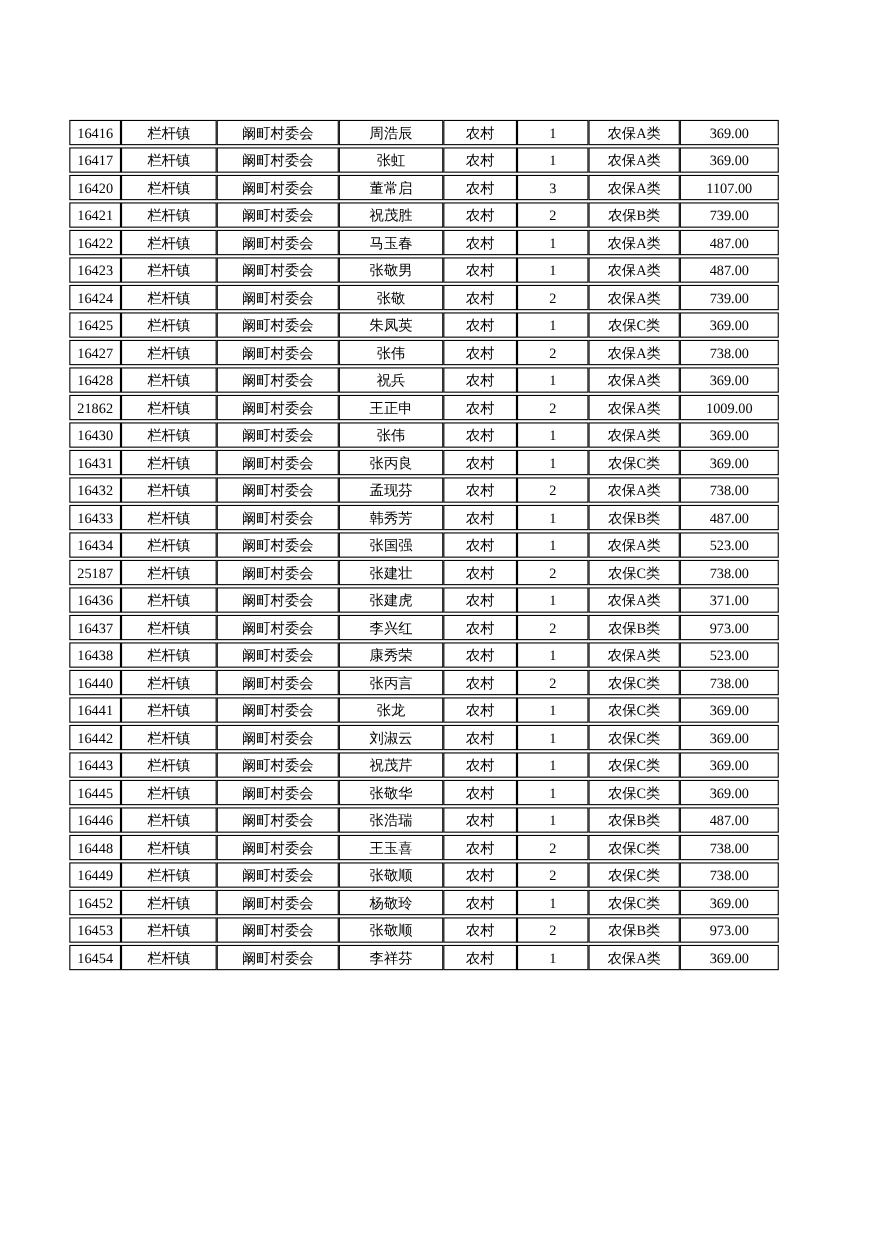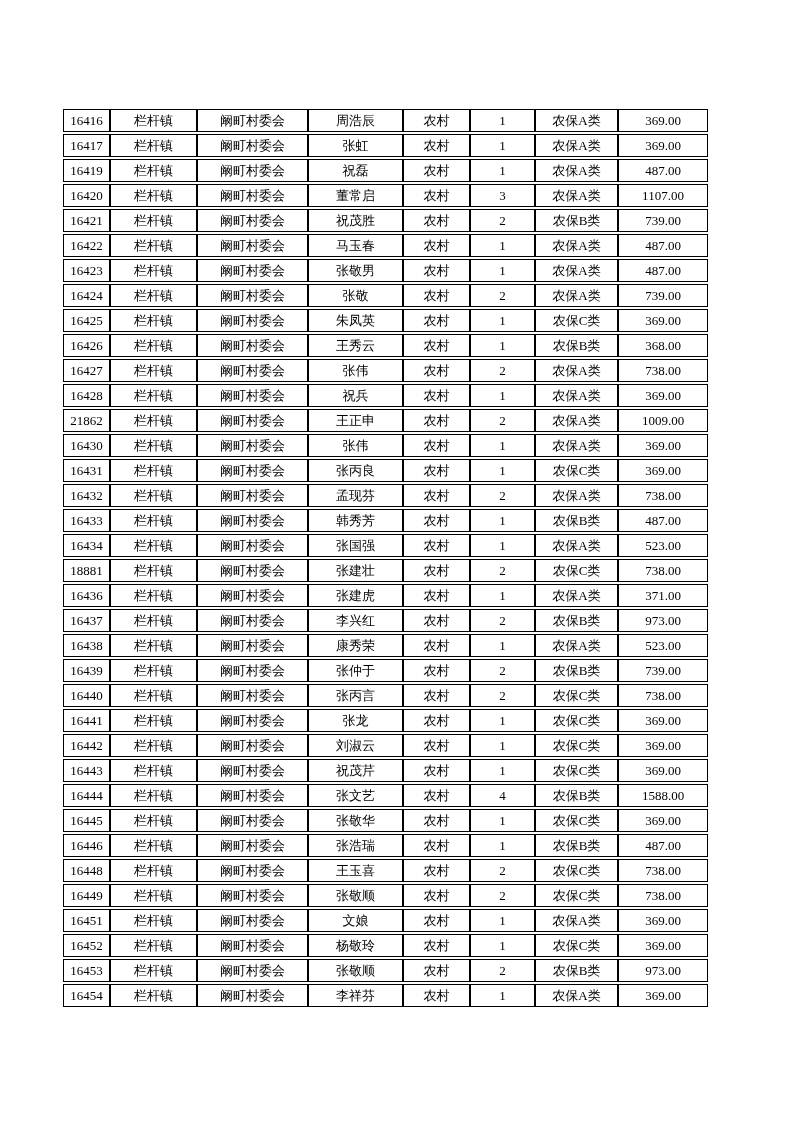--- a/index.html
+++ b/index.html
@@ -69,328 +69,278 @@
           <td>16417</td>
           <td>栏杆镇</td>
           <td>阚町村委会</td>
           <td>张虹</td>
           <td>农村</td>
           <td>1</td>
           <td>农保A类</td>
           <td>369.00</td>
         </tr>
         <tr>
-          <td>16419</td>
-          <td>栏杆镇</td>
-          <td>阚町村委会</td>
-          <td>祝磊</td>
+          <td>16420</td>
+          <td>栏杆镇</td>
+          <td>阚町村委会</td>
+          <td>董常启</td>
+          <td>农村</td>
+          <td>3</td>
+          <td>农保A类</td>
+          <td>1107.00</td>
+        </tr>
+        <tr>
+          <td>16421</td>
+          <td>栏杆镇</td>
+          <td>阚町村委会</td>
+          <td>祝茂胜</td>
+          <td>农村</td>
+          <td>2</td>
+          <td>农保B类</td>
+          <td>739.00</td>
+        </tr>
+        <tr>
+          <td>16422</td>
+          <td>栏杆镇</td>
+          <td>阚町村委会</td>
+          <td>马玉春</td>
           <td>农村</td>
           <td>1</td>
           <td>农保A类</td>
           <td>487.00</td>
         </tr>
         <tr>
-          <td>16420</td>
-          <td>栏杆镇</td>
-          <td>阚町村委会</td>
-          <td>董常启</td>
-          <td>农村</td>
-          <td>3</td>
-          <td>农保A类</td>
-          <td>1107.00</td>
-        </tr>
-        <tr>
-          <td>16421</td>
-          <td>栏杆镇</td>
-          <td>阚町村委会</td>
-          <td>祝茂胜</td>
-          <td>农村</td>
-          <td>2</td>
-          <td>农保B类</td>
+          <td>16423</td>
+          <td>栏杆镇</td>
+          <td>阚町村委会</td>
+          <td>张敬男</td>
+          <td>农村</td>
+          <td>1</td>
+          <td>农保A类</td>
+          <td>487.00</td>
+        </tr>
+        <tr>
+          <td>16424</td>
+          <td>栏杆镇</td>
+          <td>阚町村委会</td>
+          <td>张敬</td>
+          <td>农村</td>
+          <td>2</td>
+          <td>农保A类</td>
           <td>739.00</td>
         </tr>
         <tr>
-          <td>16422</td>
-          <td>栏杆镇</td>
-          <td>阚町村委会</td>
-          <td>马玉春</td>
-          <td>农村</td>
-          <td>1</td>
-          <td>农保A类</td>
+          <td>16425</td>
+          <td>栏杆镇</td>
+          <td>阚町村委会</td>
+          <td>朱凤英</td>
+          <td>农村</td>
+          <td>1</td>
+          <td>农保C类</td>
+          <td>369.00</td>
+        </tr>
+        <tr>
+          <td>16427</td>
+          <td>栏杆镇</td>
+          <td>阚町村委会</td>
+          <td>张伟</td>
+          <td>农村</td>
+          <td>2</td>
+          <td>农保A类</td>
+          <td>738.00</td>
+        </tr>
+        <tr>
+          <td>16428</td>
+          <td>栏杆镇</td>
+          <td>阚町村委会</td>
+          <td>祝兵</td>
+          <td>农村</td>
+          <td>1</td>
+          <td>农保A类</td>
+          <td>369.00</td>
+        </tr>
+        <tr>
+          <td>21862</td>
+          <td>栏杆镇</td>
+          <td>阚町村委会</td>
+          <td>王正申</td>
+          <td>农村</td>
+          <td>2</td>
+          <td>农保A类</td>
+          <td>1009.00</td>
+        </tr>
+        <tr>
+          <td>16430</td>
+          <td>栏杆镇</td>
+          <td>阚町村委会</td>
+          <td>张伟</td>
+          <td>农村</td>
+          <td>1</td>
+          <td>农保A类</td>
+          <td>369.00</td>
+        </tr>
+        <tr>
+          <td>16431</td>
+          <td>栏杆镇</td>
+          <td>阚町村委会</td>
+          <td>张丙良</td>
+          <td>农村</td>
+          <td>1</td>
+          <td>农保C类</td>
+          <td>369.00</td>
+        </tr>
+        <tr>
+          <td>16432</td>
+          <td>栏杆镇</td>
+          <td>阚町村委会</td>
+          <td>孟现芬</td>
+          <td>农村</td>
+          <td>2</td>
+          <td>农保A类</td>
+          <td>738.00</td>
+        </tr>
+        <tr>
+          <td>16433</td>
+          <td>栏杆镇</td>
+          <td>阚町村委会</td>
+          <td>韩秀芳</td>
+          <td>农村</td>
+          <td>1</td>
+          <td>农保B类</td>
           <td>487.00</td>
         </tr>
         <tr>
-          <td>16423</td>
-          <td>栏杆镇</td>
-          <td>阚町村委会</td>
-          <td>张敬男</td>
-          <td>农村</td>
-          <td>1</td>
-          <td>农保A类</td>
+          <td>16434</td>
+          <td>栏杆镇</td>
+          <td>阚町村委会</td>
+          <td>张国强</td>
+          <td>农村</td>
+          <td>1</td>
+          <td>农保A类</td>
+          <td>523.00</td>
+        </tr>
+        <tr>
+          <td>25187</td>
+          <td>栏杆镇</td>
+          <td>阚町村委会</td>
+          <td>张建壮</td>
+          <td>农村</td>
+          <td>2</td>
+          <td>农保C类</td>
+          <td>738.00</td>
+        </tr>
+        <tr>
+          <td>16436</td>
+          <td>栏杆镇</td>
+          <td>阚町村委会</td>
+          <td>张建虎</td>
+          <td>农村</td>
+          <td>1</td>
+          <td>农保A类</td>
+          <td>371.00</td>
+        </tr>
+        <tr>
+          <td>16437</td>
+          <td>栏杆镇</td>
+          <td>阚町村委会</td>
+          <td>李兴红</td>
+          <td>农村</td>
+          <td>2</td>
+          <td>农保B类</td>
+          <td>973.00</td>
+        </tr>
+        <tr>
+          <td>16438</td>
+          <td>栏杆镇</td>
+          <td>阚町村委会</td>
+          <td>康秀荣</td>
+          <td>农村</td>
+          <td>1</td>
+          <td>农保A类</td>
+          <td>523.00</td>
+        </tr>
+        <tr>
+          <td>16440</td>
+          <td>栏杆镇</td>
+          <td>阚町村委会</td>
+          <td>张丙言</td>
+          <td>农村</td>
+          <td>2</td>
+          <td>农保C类</td>
+          <td>738.00</td>
+        </tr>
+        <tr>
+          <td>16441</td>
+          <td>栏杆镇</td>
+          <td>阚町村委会</td>
+          <td>张龙</td>
+          <td>农村</td>
+          <td>1</td>
+          <td>农保C类</td>
+          <td>369.00</td>
+        </tr>
+        <tr>
+          <td>16442</td>
+          <td>栏杆镇</td>
+          <td>阚町村委会</td>
+          <td>刘淑云</td>
+          <td>农村</td>
+          <td>1</td>
+          <td>农保C类</td>
+          <td>369.00</td>
+        </tr>
+        <tr>
+          <td>16443</td>
+          <td>栏杆镇</td>
+          <td>阚町村委会</td>
+          <td>祝茂芹</td>
+          <td>农村</td>
+          <td>1</td>
+          <td>农保C类</td>
+          <td>369.00</td>
+        </tr>
+        <tr>
+          <td>16445</td>
+          <td>栏杆镇</td>
+          <td>阚町村委会</td>
+          <td>张敬华</td>
+          <td>农村</td>
+          <td>1</td>
+          <td>农保C类</td>
+          <td>369.00</td>
+        </tr>
+        <tr>
+          <td>16446</td>
+          <td>栏杆镇</td>
+          <td>阚町村委会</td>
+          <td>张浩瑞</td>
+          <td>农村</td>
+          <td>1</td>
+          <td>农保B类</td>
           <td>487.00</td>
         </tr>
         <tr>
-          <td>16424</td>
-          <td>栏杆镇</td>
-          <td>阚町村委会</td>
-          <td>张敬</td>
-          <td>农村</td>
-          <td>2</td>
-          <td>农保A类</td>
-          <td>739.00</td>
-        </tr>
-        <tr>
-          <td>16425</td>
-          <td>栏杆镇</td>
-          <td>阚町村委会</td>
-          <td>朱凤英</td>
-          <td>农村</td>
-          <td>1</td>
-          <td>农保C类</td>
-          <td>369.00</td>
-        </tr>
-        <tr>
-          <td>16426</td>
-          <td>栏杆镇</td>
-          <td>阚町村委会</td>
-          <td>王秀云</td>
-          <td>农村</td>
-          <td>1</td>
-          <td>农保B类</td>
-          <td>368.00</td>
-        </tr>
-        <tr>
-          <td>16427</td>
-          <td>栏杆镇</td>
-          <td>阚町村委会</td>
-          <td>张伟</td>
-          <td>农村</td>
-          <td>2</td>
-          <td>农保A类</td>
-          <td>738.00</td>
-        </tr>
-        <tr>
-          <td>16428</td>
-          <td>栏杆镇</td>
-          <td>阚町村委会</td>
-          <td>祝兵</td>
-          <td>农村</td>
-          <td>1</td>
-          <td>农保A类</td>
-          <td>369.00</td>
-        </tr>
-        <tr>
-          <td>21862</td>
-          <td>栏杆镇</td>
-          <td>阚町村委会</td>
-          <td>王正申</td>
-          <td>农村</td>
-          <td>2</td>
-          <td>农保A类</td>
-          <td>1009.00</td>
-        </tr>
-        <tr>
-          <td>16430</td>
-          <td>栏杆镇</td>
-          <td>阚町村委会</td>
-          <td>张伟</td>
-          <td>农村</td>
-          <td>1</td>
-          <td>农保A类</td>
-          <td>369.00</td>
-        </tr>
-        <tr>
-          <td>16431</td>
-          <td>栏杆镇</td>
-          <td>阚町村委会</td>
-          <td>张丙良</td>
-          <td>农村</td>
-          <td>1</td>
-          <td>农保C类</td>
-          <td>369.00</td>
-        </tr>
-        <tr>
-          <td>16432</td>
-          <td>栏杆镇</td>
-          <td>阚町村委会</td>
-          <td>孟现芬</td>
-          <td>农村</td>
-          <td>2</td>
-          <td>农保A类</td>
-          <td>738.00</td>
-        </tr>
-        <tr>
-          <td>16433</td>
-          <td>栏杆镇</td>
-          <td>阚町村委会</td>
-          <td>韩秀芳</td>
-          <td>农村</td>
-          <td>1</td>
-          <td>农保B类</td>
-          <td>487.00</td>
-        </tr>
-        <tr>
-          <td>16434</td>
-          <td>栏杆镇</td>
-          <td>阚町村委会</td>
-          <td>张国强</td>
-          <td>农村</td>
-          <td>1</td>
-          <td>农保A类</td>
-          <td>523.00</td>
-        </tr>
-        <tr>
-          <td>18881</td>
-          <td>栏杆镇</td>
-          <td>阚町村委会</td>
-          <td>张建壮</td>
-          <td>农村</td>
-          <td>2</td>
-          <td>农保C类</td>
-          <td>738.00</td>
-        </tr>
-        <tr>
-          <td>16436</td>
-          <td>栏杆镇</td>
-          <td>阚町村委会</td>
-          <td>张建虎</td>
-          <td>农村</td>
-          <td>1</td>
-          <td>农保A类</td>
-          <td>371.00</td>
-        </tr>
-        <tr>
-          <td>16437</td>
-          <td>栏杆镇</td>
-          <td>阚町村委会</td>
-          <td>李兴红</td>
-          <td>农村</td>
-          <td>2</td>
-          <td>农保B类</td>
-          <td>973.00</td>
-        </tr>
-        <tr>
-          <td>16438</td>
-          <td>栏杆镇</td>
-          <td>阚町村委会</td>
-          <td>康秀荣</td>
-          <td>农村</td>
-          <td>1</td>
-          <td>农保A类</td>
-          <td>523.00</td>
-        </tr>
-        <tr>
-          <td>16439</td>
-          <td>栏杆镇</td>
-          <td>阚町村委会</td>
-          <td>张仲于</td>
-          <td>农村</td>
-          <td>2</td>
-          <td>农保B类</td>
-          <td>739.00</td>
-        </tr>
-        <tr>
-          <td>16440</td>
-          <td>栏杆镇</td>
-          <td>阚町村委会</td>
-          <td>张丙言</td>
-          <td>农村</td>
-          <td>2</td>
-          <td>农保C类</td>
-          <td>738.00</td>
-        </tr>
-        <tr>
-          <td>16441</td>
-          <td>栏杆镇</td>
-          <td>阚町村委会</td>
-          <td>张龙</td>
-          <td>农村</td>
-          <td>1</td>
-          <td>农保C类</td>
-          <td>369.00</td>
-        </tr>
-        <tr>
-          <td>16442</td>
-          <td>栏杆镇</td>
-          <td>阚町村委会</td>
-          <td>刘淑云</td>
-          <td>农村</td>
-          <td>1</td>
-          <td>农保C类</td>
-          <td>369.00</td>
-        </tr>
-        <tr>
-          <td>16443</td>
-          <td>栏杆镇</td>
-          <td>阚町村委会</td>
-          <td>祝茂芹</td>
-          <td>农村</td>
-          <td>1</td>
-          <td>农保C类</td>
-          <td>369.00</td>
-        </tr>
-        <tr>
-          <td>16444</td>
-          <td>栏杆镇</td>
-          <td>阚町村委会</td>
-          <td>张文艺</td>
-          <td>农村</td>
-          <td>4</td>
-          <td>农保B类</td>
-          <td>1588.00</td>
-        </tr>
-        <tr>
-          <td>16445</td>
-          <td>栏杆镇</td>
-          <td>阚町村委会</td>
-          <td>张敬华</td>
-          <td>农村</td>
-          <td>1</td>
-          <td>农保C类</td>
-          <td>369.00</td>
-        </tr>
-        <tr>
-          <td>16446</td>
-          <td>栏杆镇</td>
-          <td>阚町村委会</td>
-          <td>张浩瑞</td>
-          <td>农村</td>
-          <td>1</td>
-          <td>农保B类</td>
-          <td>487.00</td>
-        </tr>
-        <tr>
           <td>16448</td>
           <td>栏杆镇</td>
           <td>阚町村委会</td>
           <td>王玉喜</td>
           <td>农村</td>
           <td>2</td>
           <td>农保C类</td>
           <td>738.00</td>
         </tr>
         <tr>
           <td>16449</td>
           <td>栏杆镇</td>
           <td>阚町村委会</td>
           <td>张敬顺</td>
           <td>农村</td>
           <td>2</td>
           <td>农保C类</td>
           <td>738.00</td>
-        </tr>
-        <tr>
-          <td>16451</td>
-          <td>栏杆镇</td>
-          <td>阚町村委会</td>
-          <td>文娘</td>
-          <td>农村</td>
-          <td>1</td>
-          <td>农保A类</td>
-          <td>369.00</td>
         </tr>
         <tr>
           <td>16452</td>
           <td>栏杆镇</td>
           <td>阚町村委会</td>
           <td>杨敬玲</td>
           <td>农村</td>
           <td>1</td>
           <td>农保C类</td>
           <td>369.00</td>

